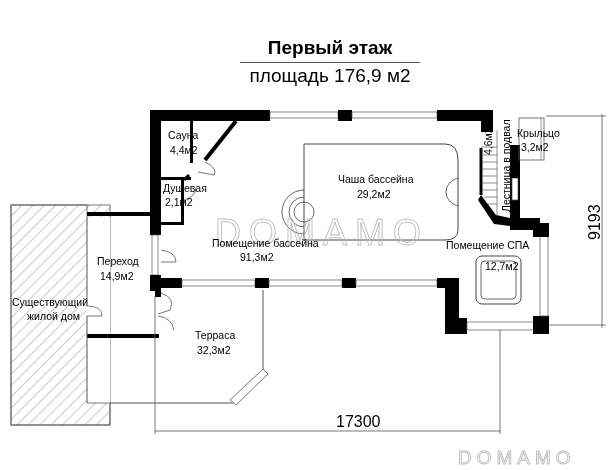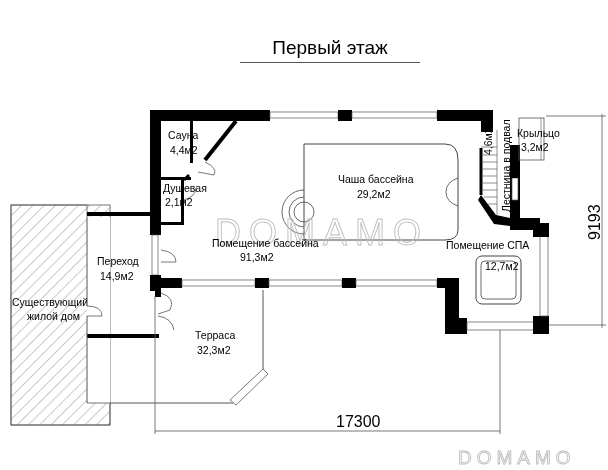--- a/index.html
+++ b/index.html
@@ -1,34 +1,35 @@
 <!DOCTYPE html>
 <html><head>
 <meta charset="utf-8">
 <style>
   html, body { margin: 0; padding: 0; background: #ffffff; }
   body { width: 608px; height: 470px; position: relative; overflow: hidden;
          font-family: "Liberation Sans", "DejaVu Sans", sans-serif; color: #000; }
   .title-block { position: absolute; left: 230px; top: 36px; width: 200px; text-align: center; }
-  .title-line1 { font-size: 19px; line-height: 24px; display: block; }
+  .title-line1 { font-size: 19px; line-height: 24px; display: block; font-weight: bold; }
   .title-rule { height: 1px; background: #555; margin: 2px 10px 1px 10px; }
   .title-line2 { font-size: 19px; line-height: 24px; display: block; }
   svg.plan { position: absolute; left: 0; top: 0; }
   svg text { font-family: "Liberation Sans", "DejaVu Sans", sans-serif; fill: #000; }
   .lbl { font-size: 10.5px; }
   .dim { font-size: 16px; }
   .wm { font-family: "Liberation Sans", "DejaVu Sans", sans-serif; letter-spacing: 8px;
         fill: none; stroke: #bdbdbd; stroke-width: 0.9; }
 </style>
 </head>
 <body>
 
 <div class="title-block">
   <span class="title-line1">Первый этаж</span>
   <div class="title-rule"></div>
+  <span class="title-line2">площадь 176,9 м2</span>
 </div>
 
 <svg class="plan" width="608" height="470" viewBox="0 0 608 470" xmlns="http://www.w3.org/2000/svg">
   <defs>
     <pattern id="hatch" patternUnits="userSpaceOnUse" width="8" height="8" patternTransform="rotate(45)">
       <line x1="0" y1="0" x2="0" y2="8" stroke="#777" stroke-width="0.8"></line>
     </pattern>
   </defs>
 
   <g>

